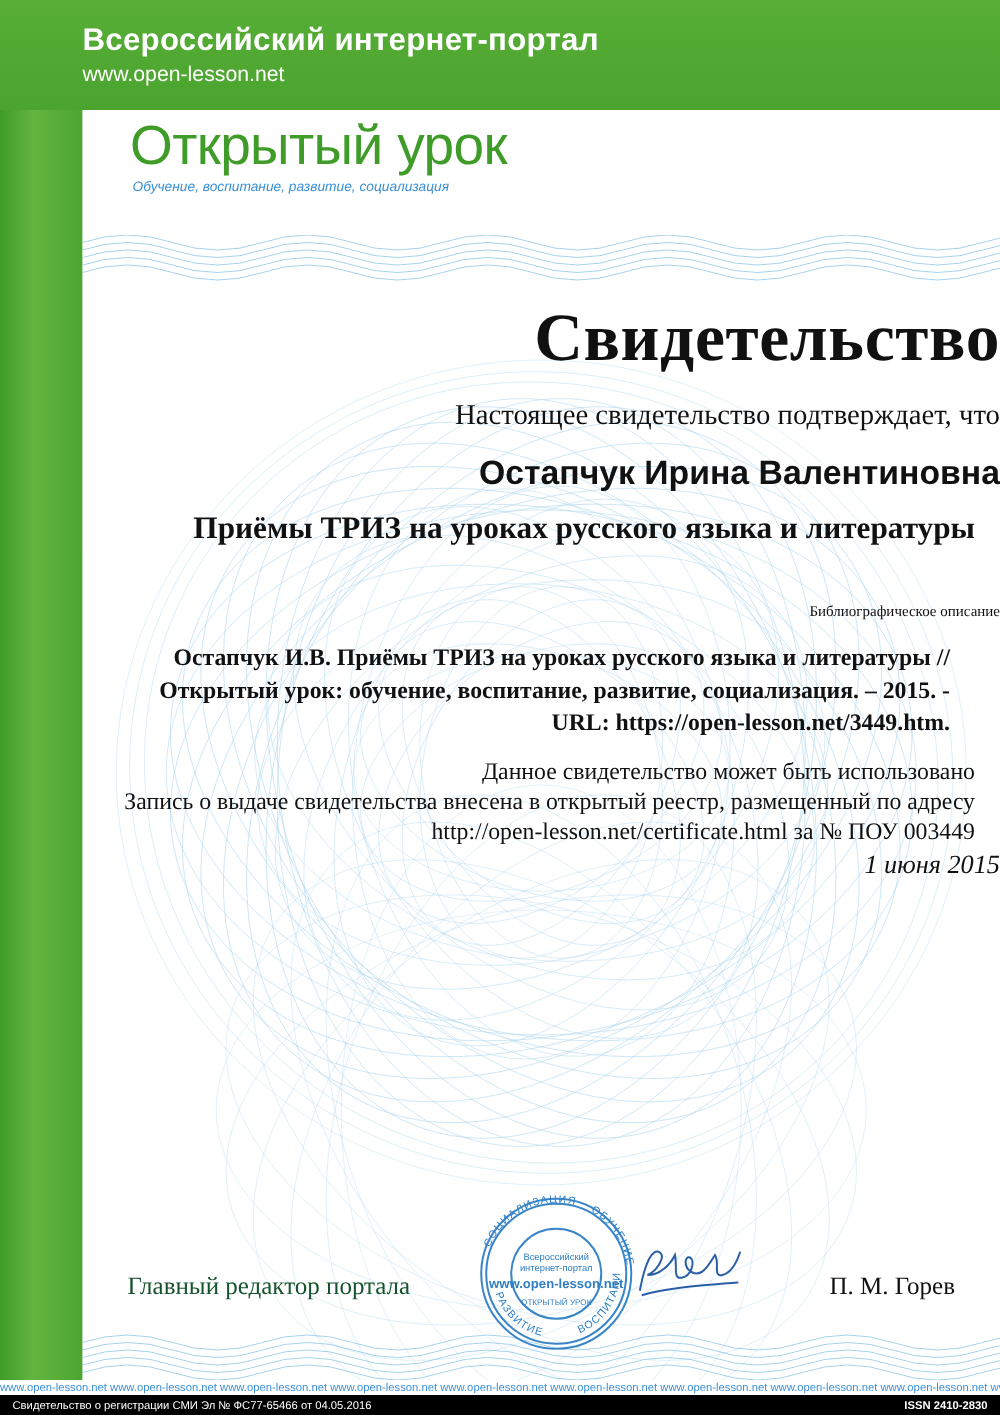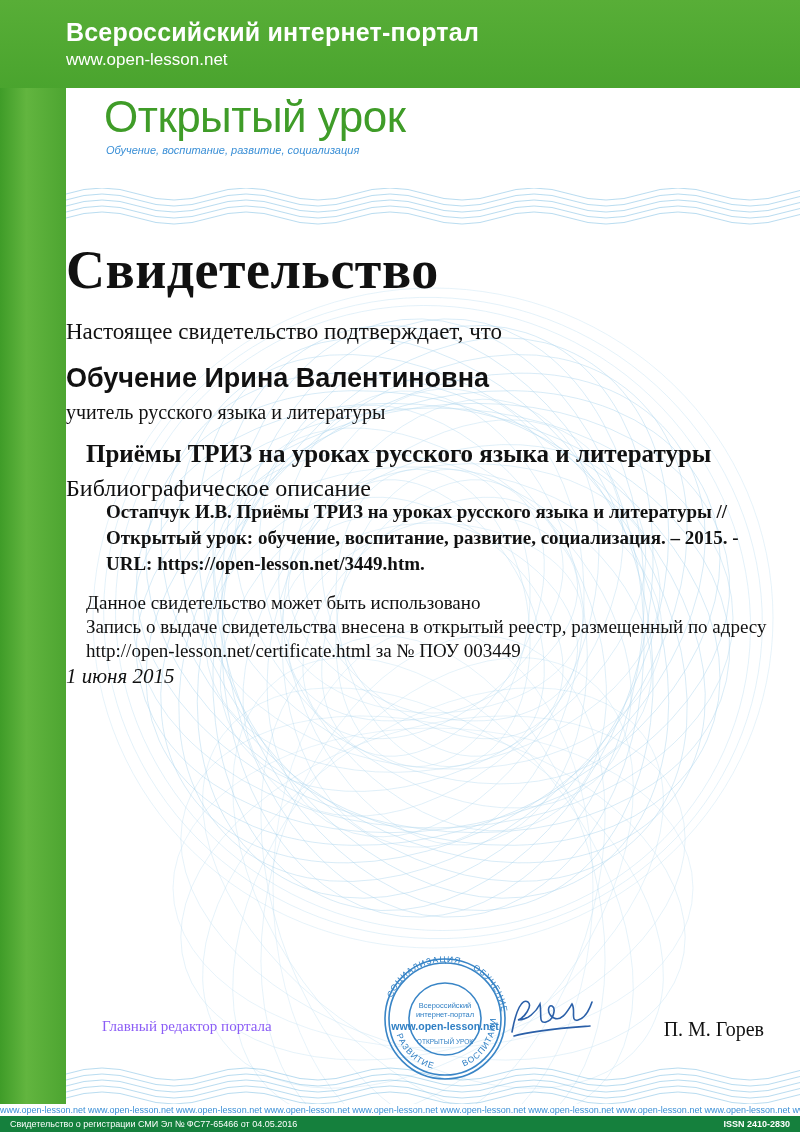--- a/index.html
+++ b/index.html
@@ -109,21 +109,21 @@
   }
   .guilloche svg { display: block; }
 
   
   .content {
     position: absolute;
     left: 66px;
     top: 188px;
     width: 734px;
     height: 916px;
-    text-align: left;
+    text-align: right;
     color: #111111;
   }
   .cert-title {
     margin-top: 52px;
     font-size: 54px;
     font-weight: bold;
     letter-spacing: 0.5px;
     line-height: 60px;
   }
   .line-confirm {
@@ -154,25 +154,26 @@
     line-height: 25px;
   }
   .work-title {
     margin-top: 14px;
     font-size: 25px;
     font-weight: bold;
     line-height: 30px;
     padding: 0 20px;
   }
   .biblio-label {
-    margin-top: 8px;
-    font-size: 24px;
+    margin-top: 40px;
+    font-size: 12px;
     line-height: 22px;
   }
   .biblio-text {
+    margin-top: 14px;
     font-size: 19px;
     font-weight: bold;
     line-height: 26px;
     padding: 0 40px;
   }
   .note {
     margin-top: 14px;
     font-size: 19px;
     line-height: 24px;
     padding: 0 20px;
@@ -188,22 +189,22 @@
     position: absolute;
     left: 66px;
     top: 1010px;
     width: 734px;
     height: 40px;
   }
   .sig-left {
     position: absolute;
     left: 36px;
     top: 8px;
-    font-size: 15px;
-    color: #8b5cf6;
+    font-size: 20px;
+    color: #14532d;
   }
   .sig-right {
     position: absolute;
     right: 36px;
     top: 8px;
     font-size: 20px;
     color: #111;
   }
 
   
@@ -241,21 +242,21 @@
     line-height: 12px;
   }
 
   
   .footer {
     position: absolute;
     left: 0;
     top: 1116px;
     width: 800px;
     height: 16px;
-    background: #15803d;
+    background: #000000;
     color: #ffffff;
     font-family: "Liberation Sans", sans-serif;
     font-size: 9px;
     line-height: 16px;
   }
   .footer-left {
     position: absolute;
     left: 10px;
     top: 0;
   }
@@ -381,22 +382,21 @@
           <ellipse rx="260" ry="160" transform="rotate(144)"></ellipse>
           <ellipse rx="260" ry="160" transform="rotate(162)"></ellipse>
         </g>
       </g>
     </svg>
   </div>
 
   <div class="content">
     <div class="cert-title">Свидетельство</div>
     <div class="line-confirm">Настоящее свидетельство подтверждает, что</div>
-    <div class="recipient">Обучение Ирина Валентиновна</div>
-    <div class="role">учитель русского языка и литературы</div>
+    <div class="recipient">Остапчук Ирина Валентиновна</div>
     <div class="work-title">Приёмы ТРИЗ на уроках русского языка и литературы</div>
     <div class="biblio-label">Библиографическое описание</div>
     <div class="biblio-text">
       <div>Остапчук И.В. Приёмы ТРИЗ на уроках русского языка и литературы //</div>
       <div>Открытый урок: обучение, воспитание, развитие, социализация. – 2015. -</div>
       <div>URL: https://open-lesson.net/3449.htm.</div>
     </div>
     <div class="note">
       <div>Данное свидетельство может быть использовано</div>
       <div>Запись о выдаче свидетельства внесена в открытый реестр, размещенный по адресу</div>

